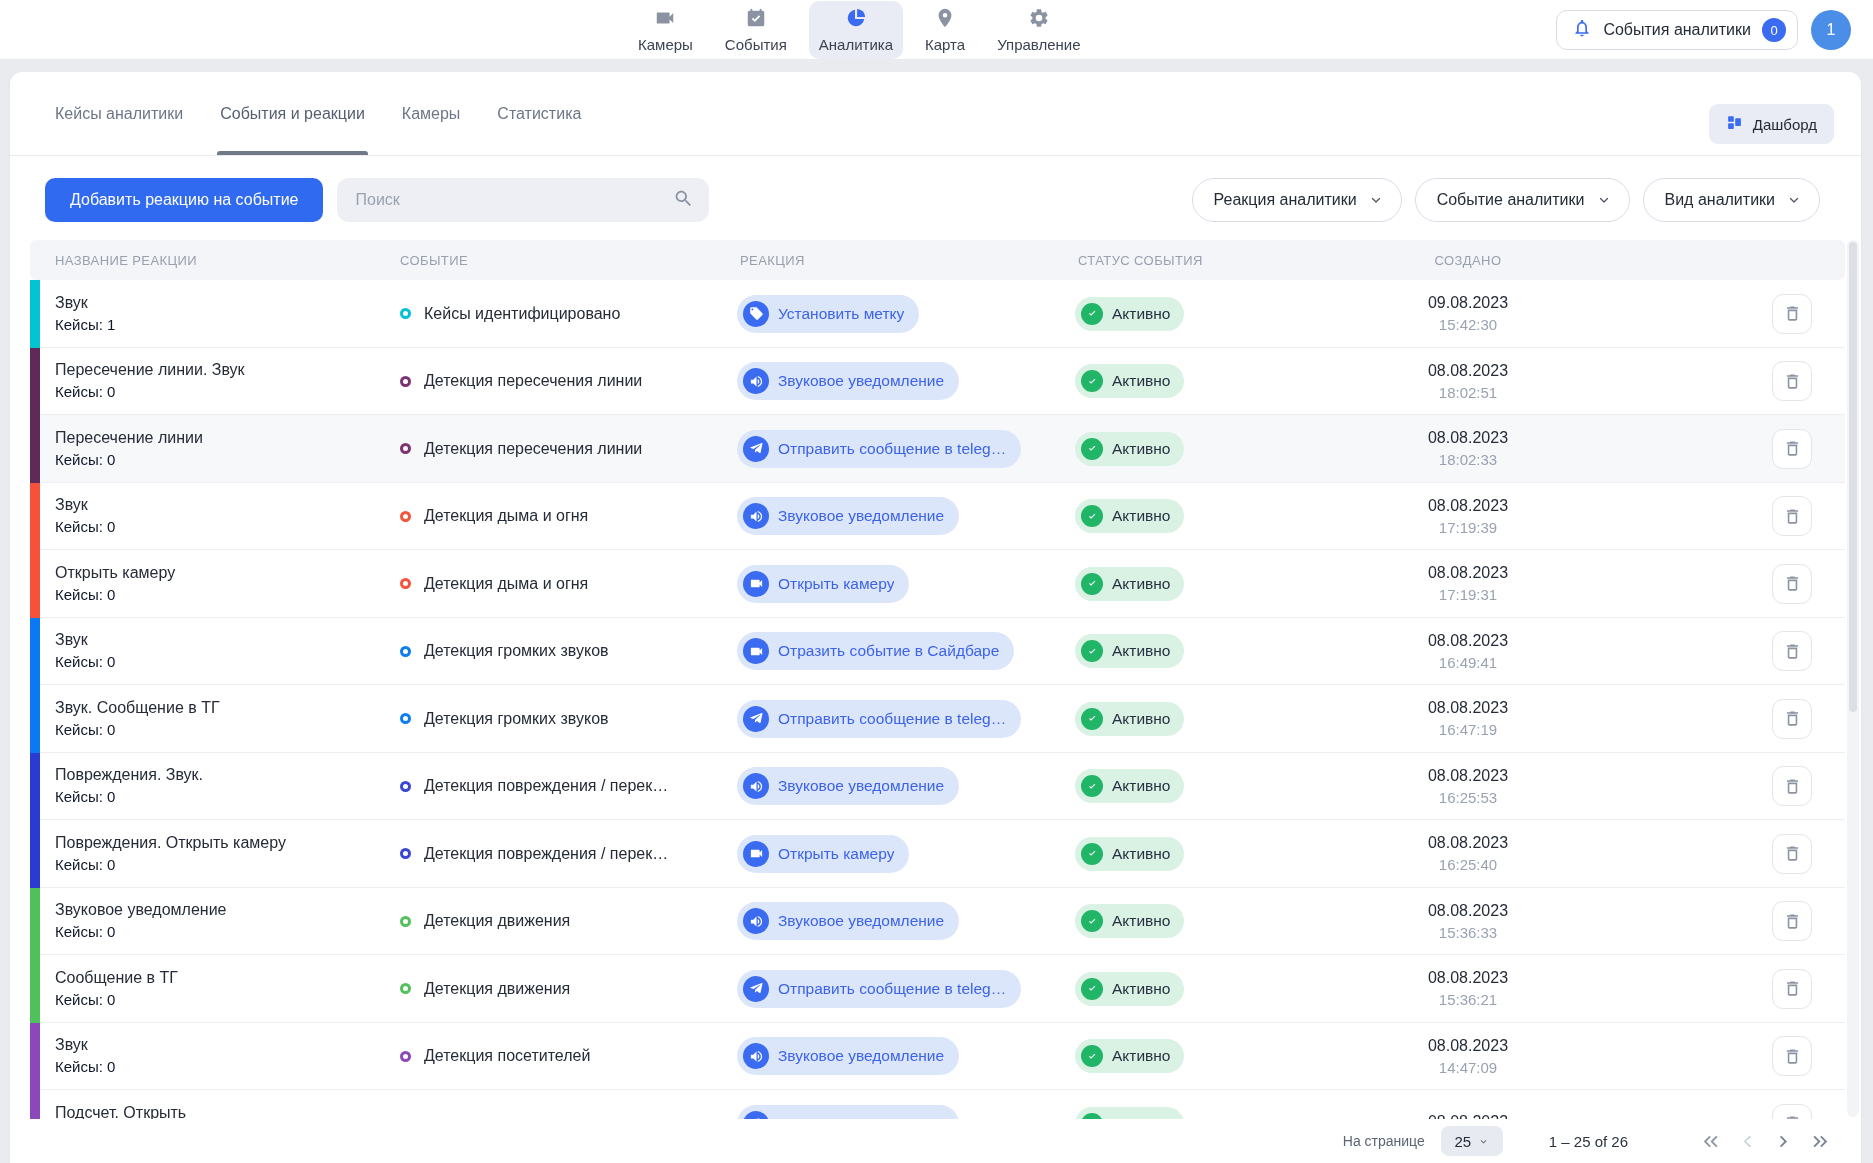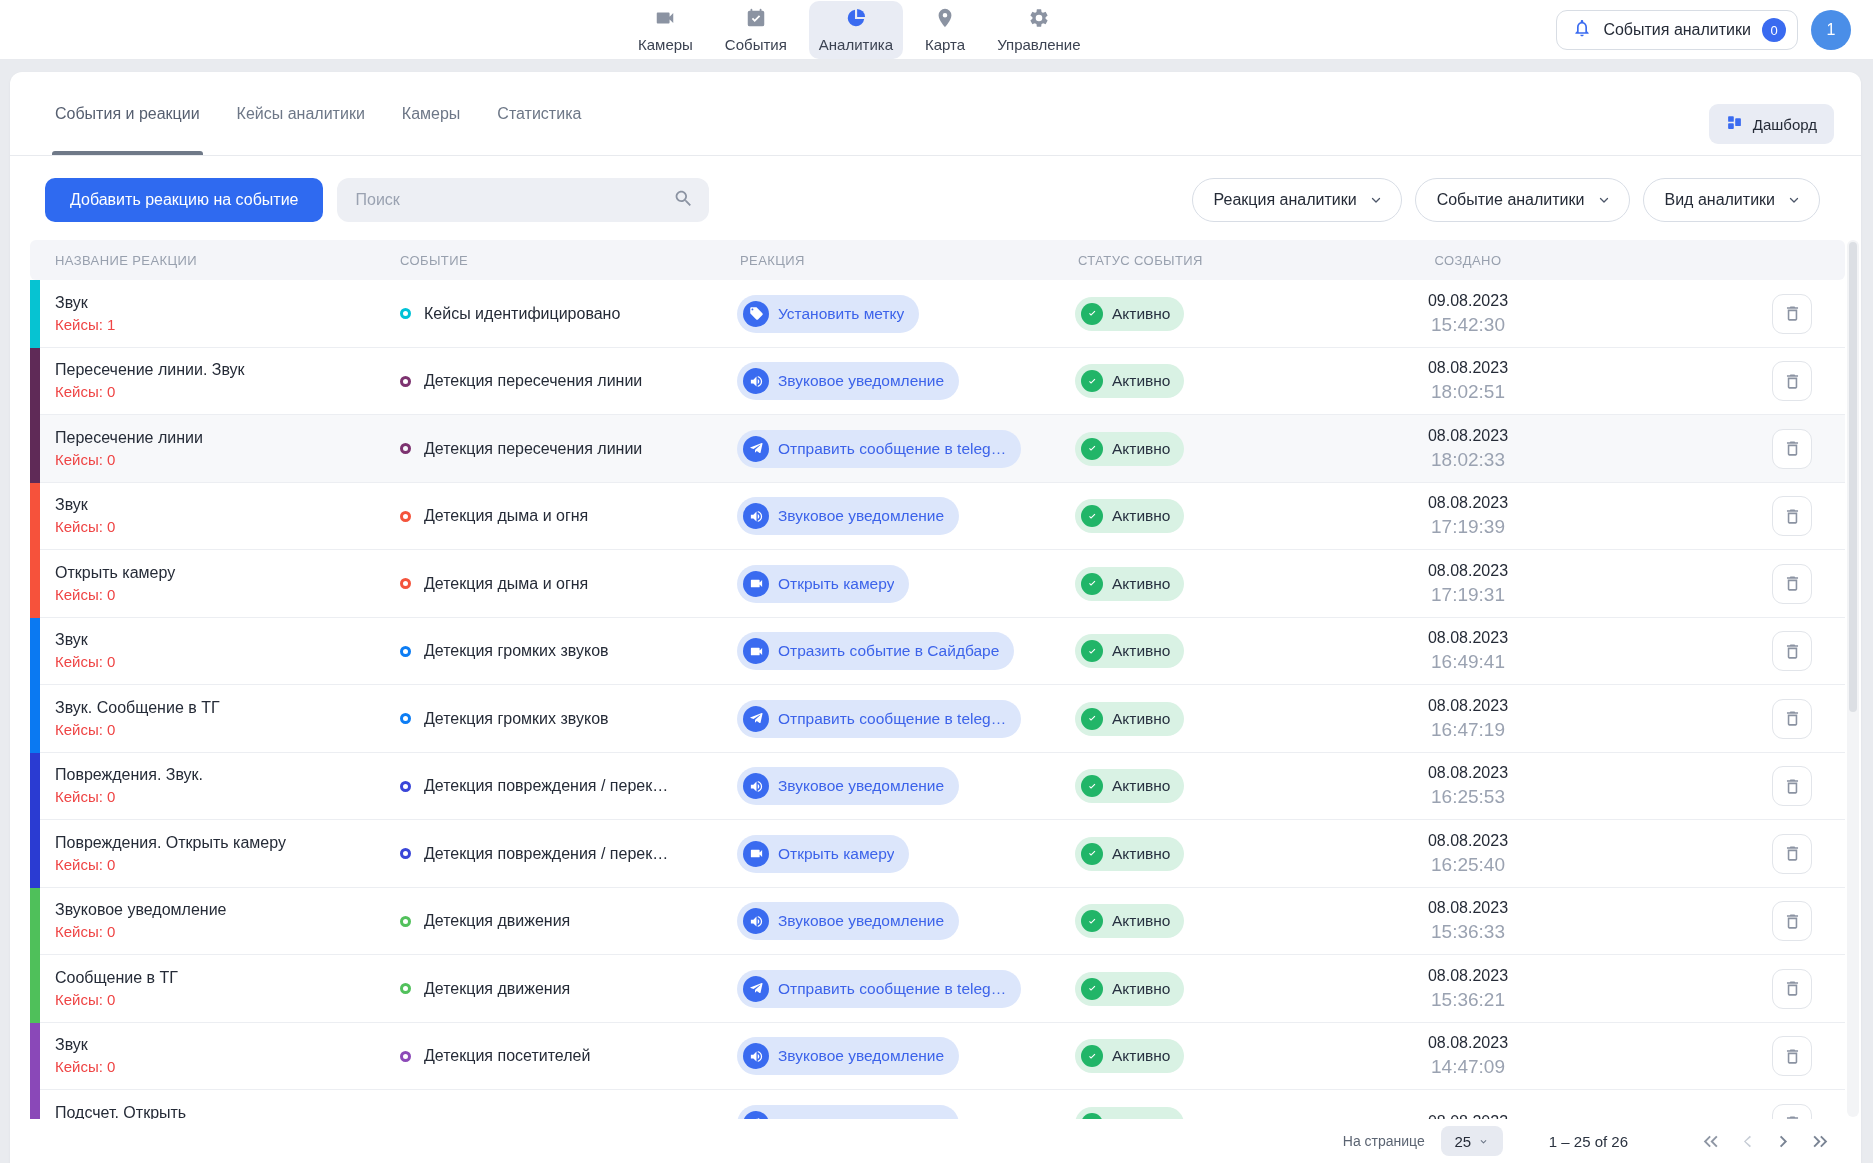--- a/index.html
+++ b/index.html
@@ -47,37 +47,37 @@
   .grid-cols { display:grid; grid-template-columns:10px 345px 340px 338px 310px 190px 1fr; align-items:center; }
   .thead { position:absolute; top:168px; left:20px; width:1815px; height:40px; background:#f4f5f9; border-radius:6px; font-size:13px; color:#98a0ae; letter-spacing:.4px; z-index:2; }
   .th { padding-left:15px; white-space:nowrap; }
   .th.c-created { text-align:center; padding:0; }
   .tbody { position:absolute; top:208px; left:20px; width:1815px; bottom:0; overflow:hidden; z-index:1; }
   .trow { height:67.5px; border-bottom:1px solid #eceef2; background:#fff; }
   .trow.alt { background:#f7f8fa; }
   .rowbar { width:10px; height:67.5px; }
   .name-cell { padding-left:15px; overflow:hidden; }
   .rname { font-size:16px; color:#252b37; margin-bottom:4px; white-space:nowrap; }
-  .rcases { font-size:15px; color:#ef4444; cursor:pointer; text-decoration:none; }
+  .rcases { font-size:15px; color:#0f172a; cursor:pointer; text-decoration:none; }
   .event-cell { padding-left:15px; display:flex; align-items:center; gap:13px; }
   .edot { flex:none; width:11px; height:11px; border-radius:50%; border:3px solid #888; }
   .etext { font-size:16px; color:#252b37; white-space:nowrap; }
   .reaction-cell { padding-left:12px; }
   .rpill { display:inline-flex; align-items:center; gap:9px; height:38px; padding:0 15px 0 6px; background:#dce6fb; border-radius:19px; max-width:322px; cursor:pointer; }
   .rpill-ic { flex:none; width:26px; height:26px; border-radius:50%; background:#3a6bf0; display:flex; align-items:center; justify-content:center; }
   .rpill-ic svg { width:15px; height:15px; fill:#fff; }
   .rpill-tx { font-size:15.5px; color:#3c63ea; white-space:nowrap; overflow:hidden; text-overflow:ellipsis; }
   .status-cell { padding-left:12px; }
   .spill { display:inline-flex; align-items:center; gap:9px; height:34px; padding:0 14px 0 6px; background:#d9f2e4; border-radius:17px; }
   .spill-ic { flex:none; width:22px; height:22px; border-radius:50%; background:#21b568; display:flex; align-items:center; justify-content:center; }
   .spill-ic svg { width:13px; height:13px; fill:#fff; }
   .spill-tx { font-size:15.5px; color:#273140; }
   .created-cell { text-align:center; }
   .cdate { font-size:16px; color:#252b37; margin-bottom:4px; }
-  .ctime { font-size:19px; color:#9aa2b1;text-align:center; }
+  .ctime { font-size:15px; color:#9aa2b1;text-align:center; }
   .actions-cell { display:flex; justify-content:flex-end; padding-right:33px; }
   .trash-btn { width:40px; height:40px; border:1px solid #e2e5ea; border-radius:11px; background:#fff; display:flex; align-items:center; justify-content:center; cursor:pointer; }
   .trash-btn svg { width:19px; height:19px; fill:#8b93a2; }
 
   
   .vscroll { position:absolute; top:168px; right:2px; bottom:46px; width:12px; background:#f3f4f6; border-radius:6px; z-index:6; }
   .vscroll-thumb { position:absolute; top:2px; left:2px; width:8px; height:470px; background:#dcdfe4; border-radius:4px; }
 
   
   .pagefoot { position:absolute; left:0; right:0; bottom:0; height:44px; background:#fff; display:flex; align-items:center; justify-content:flex-end; padding-right:28px; z-index:5; }
@@ -140,22 +140,22 @@
         <span>События аналитики</span>
         <span class="notif-badge">0</span>
       </button>
       <div class="avatar">1</div>
     </div>
   </header>
 
   <section class="card">
 
     <div class="tabsbar" id="tabsbar">
+        <div class="tab">Кейсы аналитики</div>
         <div class="tab active">События и реакции</div>
-        <div class="tab">Кейсы аналитики</div>
         <div class="tab">Камеры</div>
         <div class="tab">Статистика</div>
       </div>
     <button class="dashboard-btn">
       <span><svg viewBox="0 0 24 24">
             <rect x="3" y="3" width="8" height="8" rx="1.2"></rect>
             <rect x="3" y="13" width="8" height="8" rx="1.2"></rect>
             <rect x="13" y="6" width="8" height="11" rx="1.2"></rect>
           </svg></span>
       <span>Дашборд</span>

